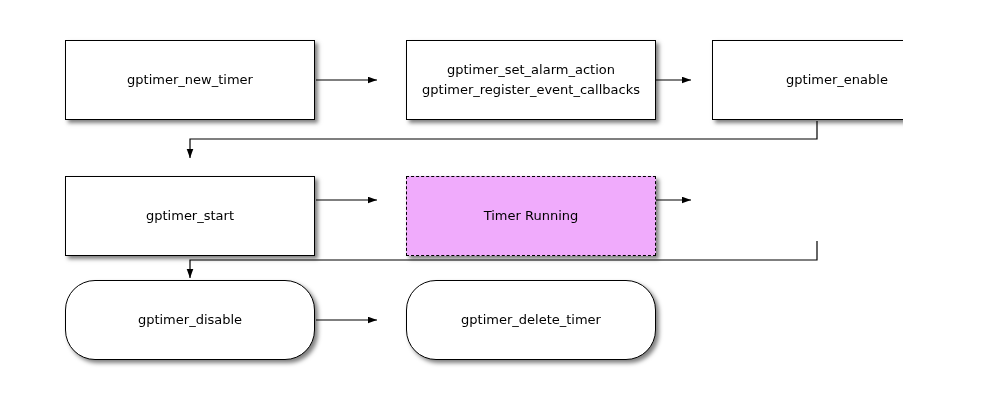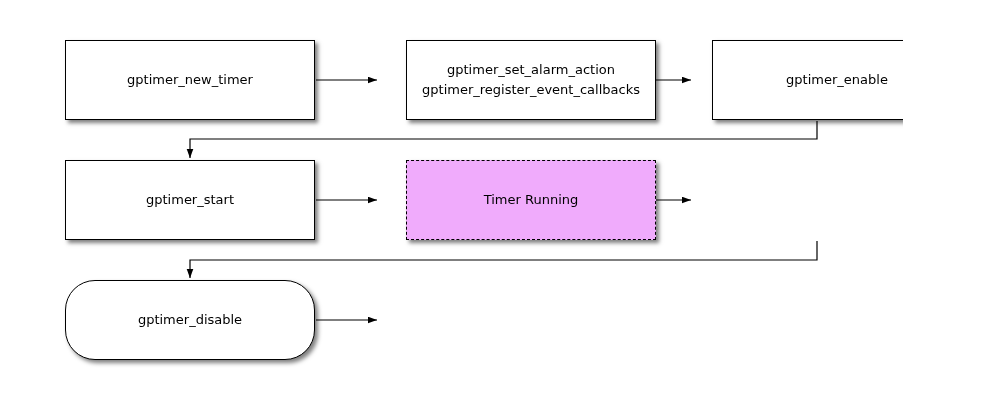--- a/index.html
+++ b/index.html
@@ -39,21 +39,21 @@
   }
   .node.state {
     background: #f0abfc;
     border: 1px dashed #000000;
   }
   
   .c1 { left: 65px; }
   .c2 { left: 378px; margin-left: 28px; }
   .c3 { left: 692px; margin-left: 20px; }
   .r1 { top: 40px; }
-  .r2 { top: 160px; }
+  .r2 { top: 176px; }
   .r3 { top: 280px; border-radius: 30px; }
 </style>
 </head>
 <body>
 
 <div class="canvas">
 
   <svg class="edges" viewBox="0 0 1006 400" xmlns="http://www.w3.org/2000/svg">
     <defs>
       <marker id="arrow" markerUnits="userSpaceOnUse" markerWidth="10" markerHeight="8" refX="9.5" refY="3.5" orient="auto">
@@ -88,14 +88,17 @@
 
   <div class="node state c2 r2">
     <span class="label">Timer Running</span>
   </div>
 
 
   <div class="node c1 r3">
     <span class="label">gptimer_disable</span>
   </div>
 
+  <div class="node c2 r3">
+    <span class="label">gptimer_delete_timer</span>
+  </div>
 
 </div>
 
 </body></html>

